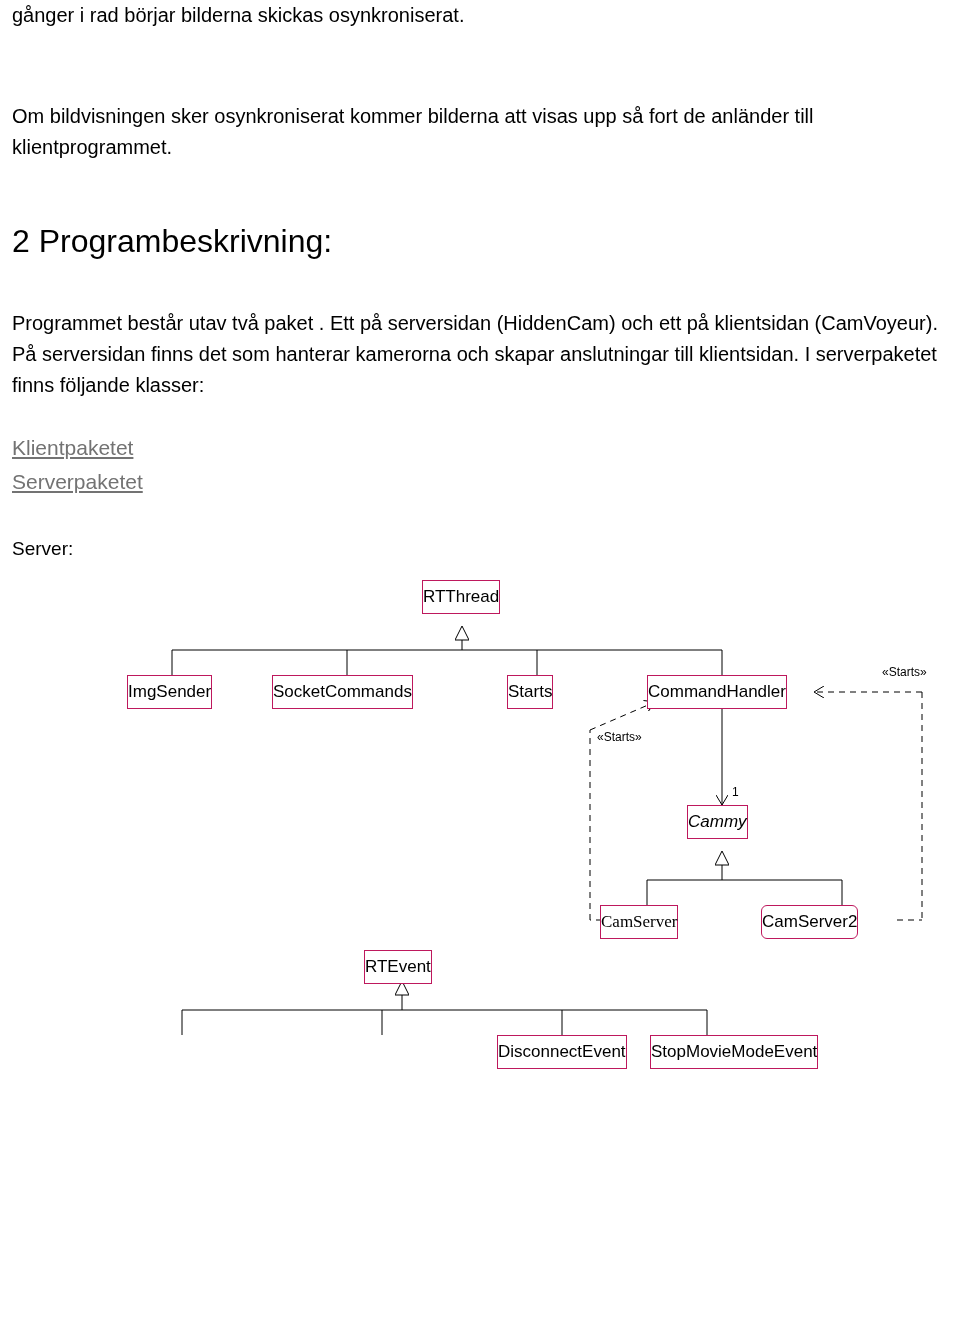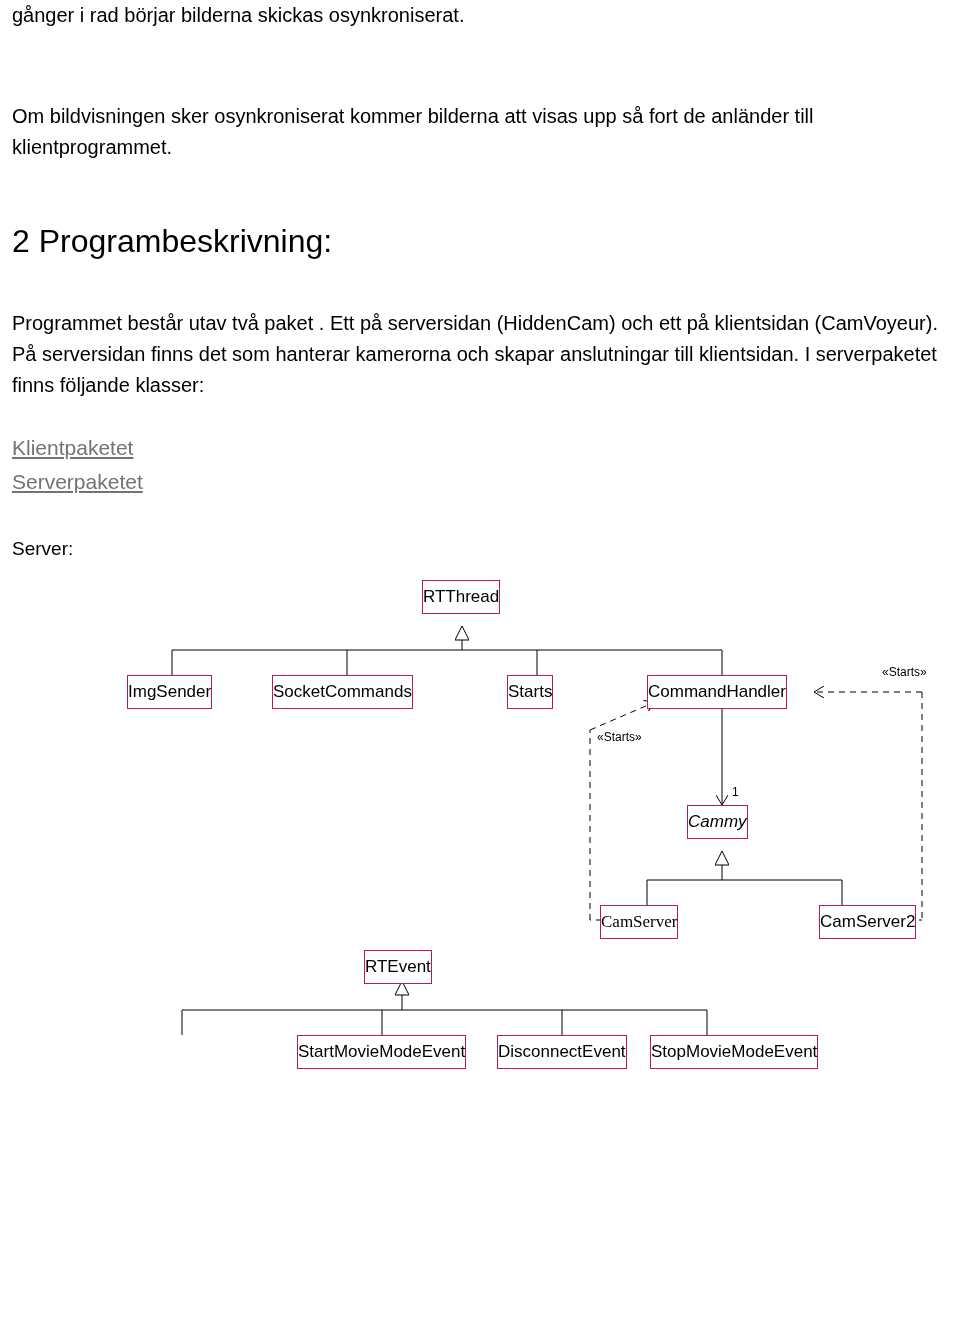--- a/index.html
+++ b/index.html
@@ -128,24 +128,23 @@
   <div class="uml-box" style="left:320px; top:0px;">RTThread</div>
 
   <div class="uml-box" style="left:25px; top:95px;">ImgSender</div>
   <div class="uml-box" style="left:170px; top:95px;">SocketCommands</div>
   <div class="uml-box" style="left:405px; top:95px;">Starts</div>
   <div class="uml-box" style="left:545px; top:95px;">CommandHandler</div>
 
   <div class="uml-box" style="left:585px; top:225px; font-style:italic;">Cammy</div>
 
   <div class="uml-box" style="left:498px; top:325px;font-family:Liberation Serif, serif;">CamServer</div>
-  <div class="uml-box" style="left:717px; top:325px;">CamServer2</div>
+  <div class="uml-box" style="left:659px; top:325px;border-radius:6px;">CamServer2</div>
 
   <div class="uml-box" style="left:262px; top:370px;">RTEvent</div>
 
-  <div class="uml-box" style="left:195px; top:455px;">StartMovieModeEvent</div>
   <div class="uml-box" style="left:395px; top:455px;">DisconnectEvent</div>
   <div class="uml-box" style="left:548px; top:455px;">StopMovieModeEvent</div>
 
   <div class="uml-label" style="left:495px; top:150px;">«Starts»</div>
   <div class="uml-label" style="left:780px; top:85px;">«Starts»</div>
   <div class="uml-label" style="left:630px; top:205px;">1</div>
 </div>
 
 </body></html>

